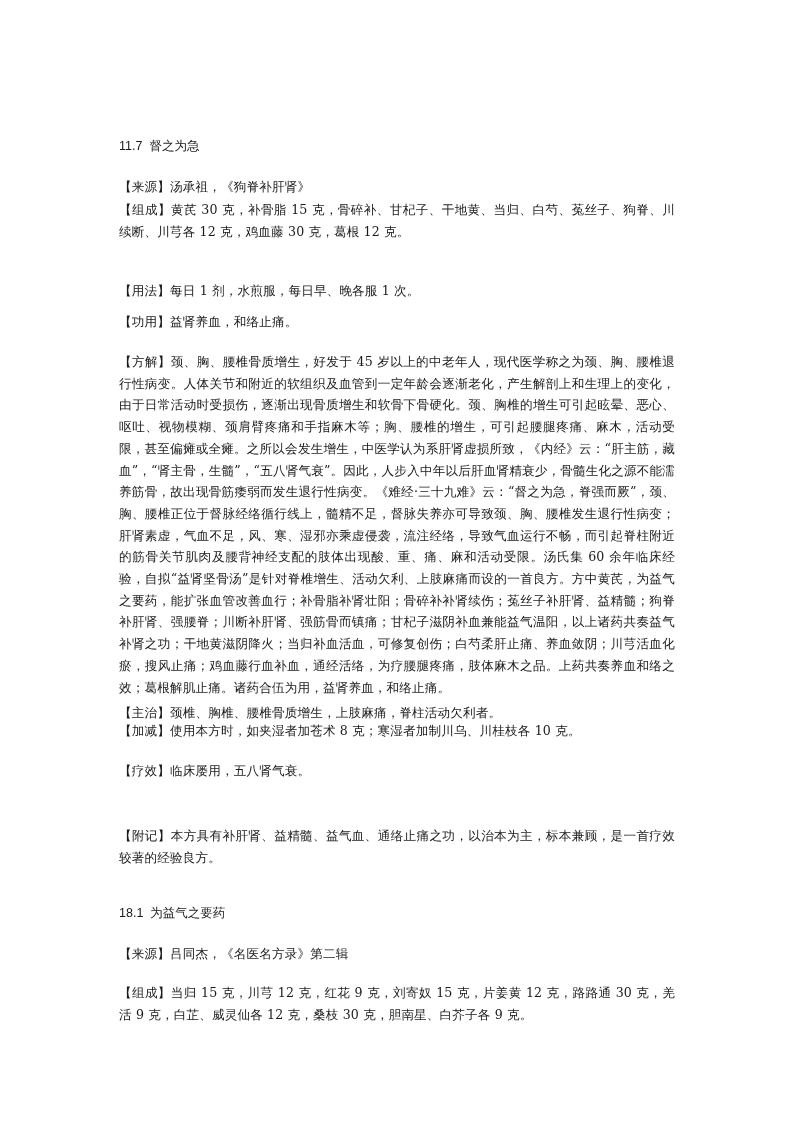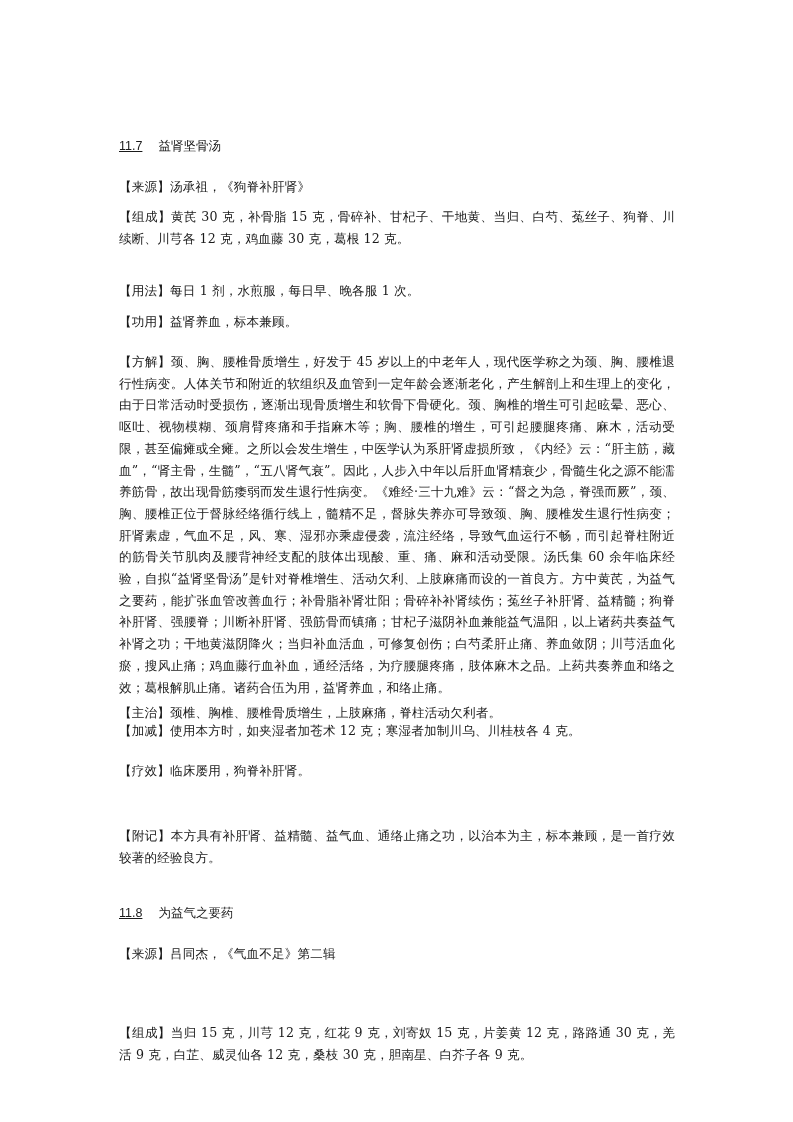--- a/index.html
+++ b/index.html
@@ -1,52 +1,52 @@
 <!DOCTYPE html>
 <html><head>
 <meta charset="utf-8">
 <style>
   html, body { margin: 0; padding: 0; background: #ffffff; }
   body { width: 793px; height: 1122px; position: relative; overflow: hidden;
          font-family: "DejaVu Serif", "Liberation Serif", serif; color: #1a1a1a; }
   .page { position: absolute; left: 119px; top: 0; width: 556px; }
   .heading { position: absolute; left: 0; font-size: 12.5px; line-height: 18px; white-space: nowrap; }
-  .heading .num { font-family: "Liberation Sans", sans-serif; margin-right: 16px; text-decoration: underline; }
+  .heading .num { font-family: "Liberation Sans", sans-serif; margin-right: 7px; }
   .para { position: absolute; left: 0; width: 556px; font-size: 12.6px; line-height: 21.7px;
           text-align: justify; text-justify: inter-character; letter-spacing: 0.15px; }
   .para .tag { font-weight: normal; }
 </style>
 </head>
 <body>
 
 <div class="page">
 
   <div class="heading" style="top:137px">
-    <span class="num">11.7</span><span>益肾坚骨汤</span>
+    <span class="num">11.7</span><span>督之为急</span>
   </div>
 
   <div class="para" style="top:176px"><span class="tag">【来源】</span><span>汤承祖，《狗脊补肝肾》</span></div>
 
-  <div class="para" style="top:206px"><span class="tag">【组成】</span><span>黄芪 30 克，补骨脂 15 克，骨碎补、甘杞子、干地黄、当归、白芍、菟丝子、狗脊、川续断、川芎各 12 克，鸡血藤 30 克，葛根 12 克。</span></div>
+  <div class="para" style="top:199px"><span class="tag">【组成】</span><span>黄芪 30 克，补骨脂 15 克，骨碎补、甘杞子、干地黄、当归、白芍、菟丝子、狗脊、川续断、川芎各 12 克，鸡血藤 30 克，葛根 12 克。</span></div>
 
   <div class="para" style="top:280px"><span class="tag">【用法】</span><span>每日 1 剂，水煎服，每日早、晚各服 1 次。</span></div>
 
-  <div class="para" style="top:311px"><span class="tag">【功用】</span><span>益肾养血，标本兼顾。</span></div>
+  <div class="para" style="top:311px"><span class="tag">【功用】</span><span>益肾养血，和络止痛。</span></div>
 
   <div class="para" style="top:351px"><span class="tag">【方解】</span><span>颈、胸、腰椎骨质增生，好发于 45 岁以上的中老年人，现代医学称之为颈、胸、腰椎退行性病变。人体关节和附近的软组织及血管到一定年龄会逐渐老化，产生解剖上和生理上的变化，由于日常活动时受损伤，逐渐出现骨质增生和软骨下骨硬化。颈、胸椎的增生可引起眩晕、恶心、呕吐、视物模糊、颈肩臂疼痛和手指麻木等；胸、腰椎的增生，可引起腰腿疼痛、麻木，活动受限，甚至偏瘫或全瘫。之所以会发生增生，中医学认为系肝肾虚损所致，《内经》云：“肝主筋，藏血”，“肾主骨，生髓”，“五八肾气衰”。因此，人步入中年以后肝血肾精衰少，骨髓生化之源不能濡养筋骨，故出现骨筋痿弱而发生退行性病变。《难经·三十九难》云：“督之为急，脊强而厥”，颈、胸、腰椎正位于督脉经络循行线上，髓精不足，督脉失养亦可导致颈、胸、腰椎发生退行性病变；肝肾素虚，气血不足，风、寒、湿邪亦乘虚侵袭，流注经络，导致气血运行不畅，而引起脊柱附近的筋骨关节肌肉及腰背神经支配的肢体出现酸、重、痛、麻和活动受限。汤氏集 60 余年临床经验，自拟“益肾坚骨汤”是针对脊椎增生、活动欠利、上肢麻痛而设的一首良方。方中黄芪，为益气之要药，能扩张血管改善血行；补骨脂补肾壮阳；骨碎补补肾续伤；菟丝子补肝肾、益精髓；狗脊补肝肾、强腰脊；川断补肝肾、强筋骨而镇痛；甘杞子滋阴补血兼能益气温阳，以上诸药共奏益气补肾之功；干地黄滋阴降火；当归补血活血，可修复创伤；白芍柔肝止痛、养血敛阴；川芎活血化瘀，搜风止痛；鸡血藤行血补血，通经活络，为疗腰腿疼痛，肢体麻木之品。上药共奏养血和络之效；葛根解肌止痛。诸药合伍为用，益肾养血，和络止痛。</span></div>
 
   <div class="para" style="top:702px"><span class="tag">【主治】</span><span>颈椎、胸椎、腰椎骨质增生，上肢麻痛，脊柱活动欠利者。</span></div>
 
-  <div class="para" style="top:720px"><span class="tag">【加减】</span><span>使用本方时，如夹湿者加苍术 12 克；寒湿者加制川乌、川桂枝各 4 克。</span></div>
+  <div class="para" style="top:720px"><span class="tag">【加减】</span><span>使用本方时，如夹湿者加苍术 8 克；寒湿者加制川乌、川桂枝各 10 克。</span></div>
 
-  <div class="para" style="top:760px"><span class="tag">【疗效】</span><span>临床屡用，狗脊补肝肾。</span></div>
+  <div class="para" style="top:760px"><span class="tag">【疗效】</span><span>临床屡用，五八肾气衰。</span></div>
 
   <div class="para" style="top:825px"><span class="tag">【附记】</span><span>本方具有补肝肾、益精髓、益气血、通络止痛之功，以治本为主，标本兼顾，是一首疗效较著的经验良方。</span></div>
 
   <div class="heading" style="top:904px">
-    <span class="num">11.8</span><span>为益气之要药</span>
+    <span class="num">18.1</span><span>为益气之要药</span>
   </div>
 
-  <div class="para" style="top:943px"><span class="tag">【来源】</span><span>吕同杰，《气血不足》第二辑</span></div>
+  <div class="para" style="top:943px"><span class="tag">【来源】</span><span>吕同杰，《名医名方录》第二辑</span></div>
 
-  <div class="para" style="top:1022px"><span class="tag">【组成】</span><span>当归 15 克，川芎 12 克，红花 9 克，刘寄奴 15 克，片姜黄 12 克，路路通 30 克，羌活 9 克，白芷、威灵仙各 12 克，桑枝 30 克，胆南星、白芥子各 9 克。</span></div>
+  <div class="para" style="top:982px"><span class="tag">【组成】</span><span>当归 15 克，川芎 12 克，红花 9 克，刘寄奴 15 克，片姜黄 12 克，路路通 30 克，羌活 9 克，白芷、威灵仙各 12 克，桑枝 30 克，胆南星、白芥子各 9 克。</span></div>
 
 </div>
 
 </body></html>

